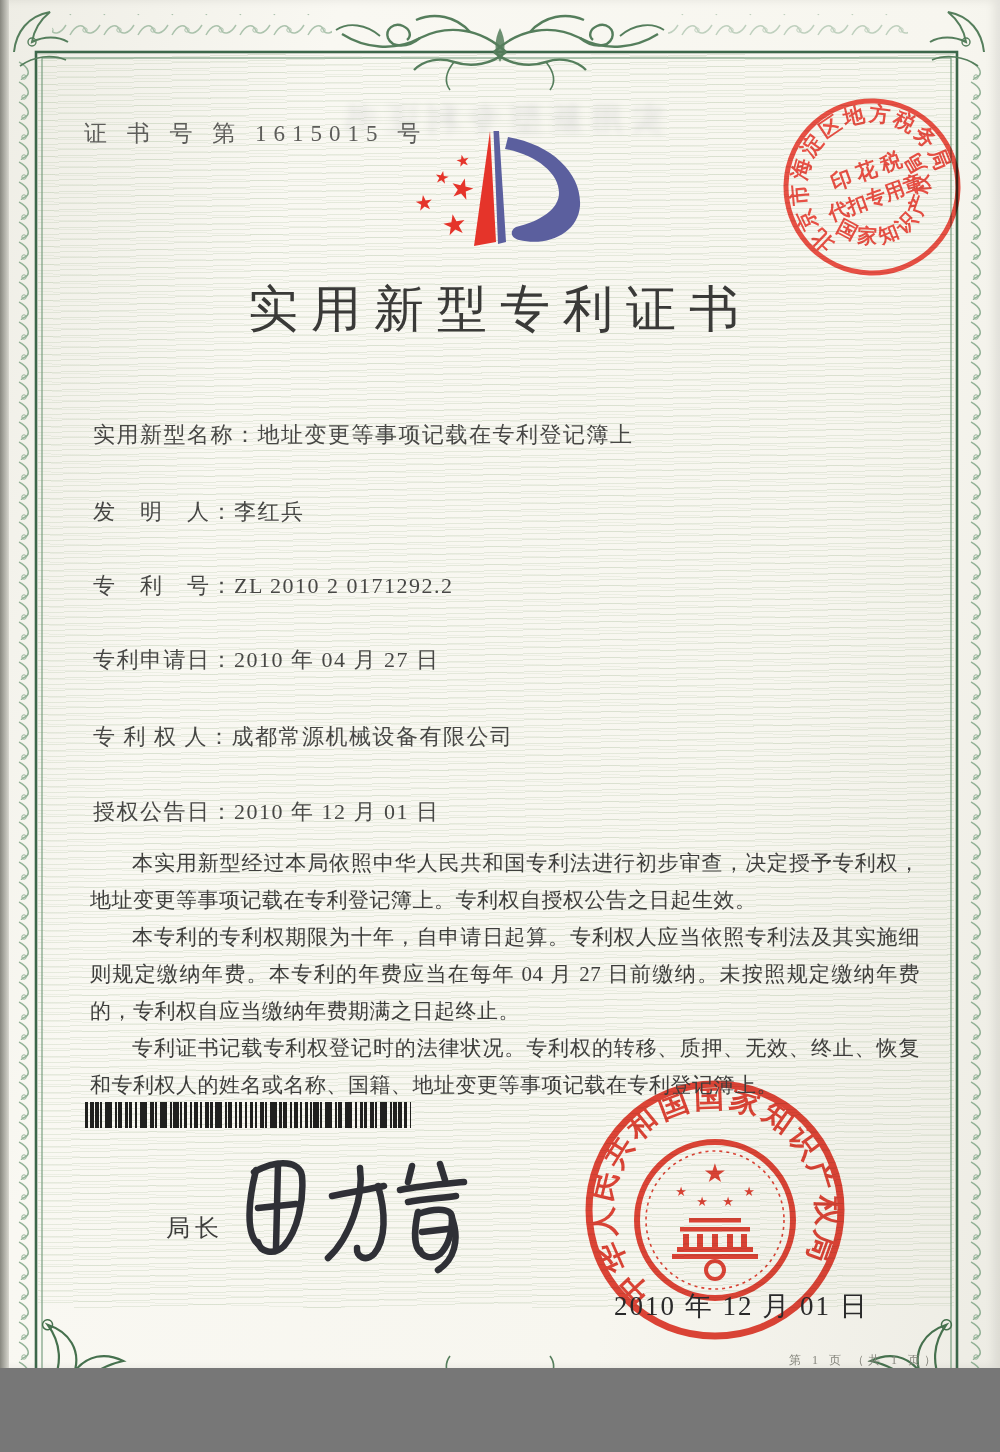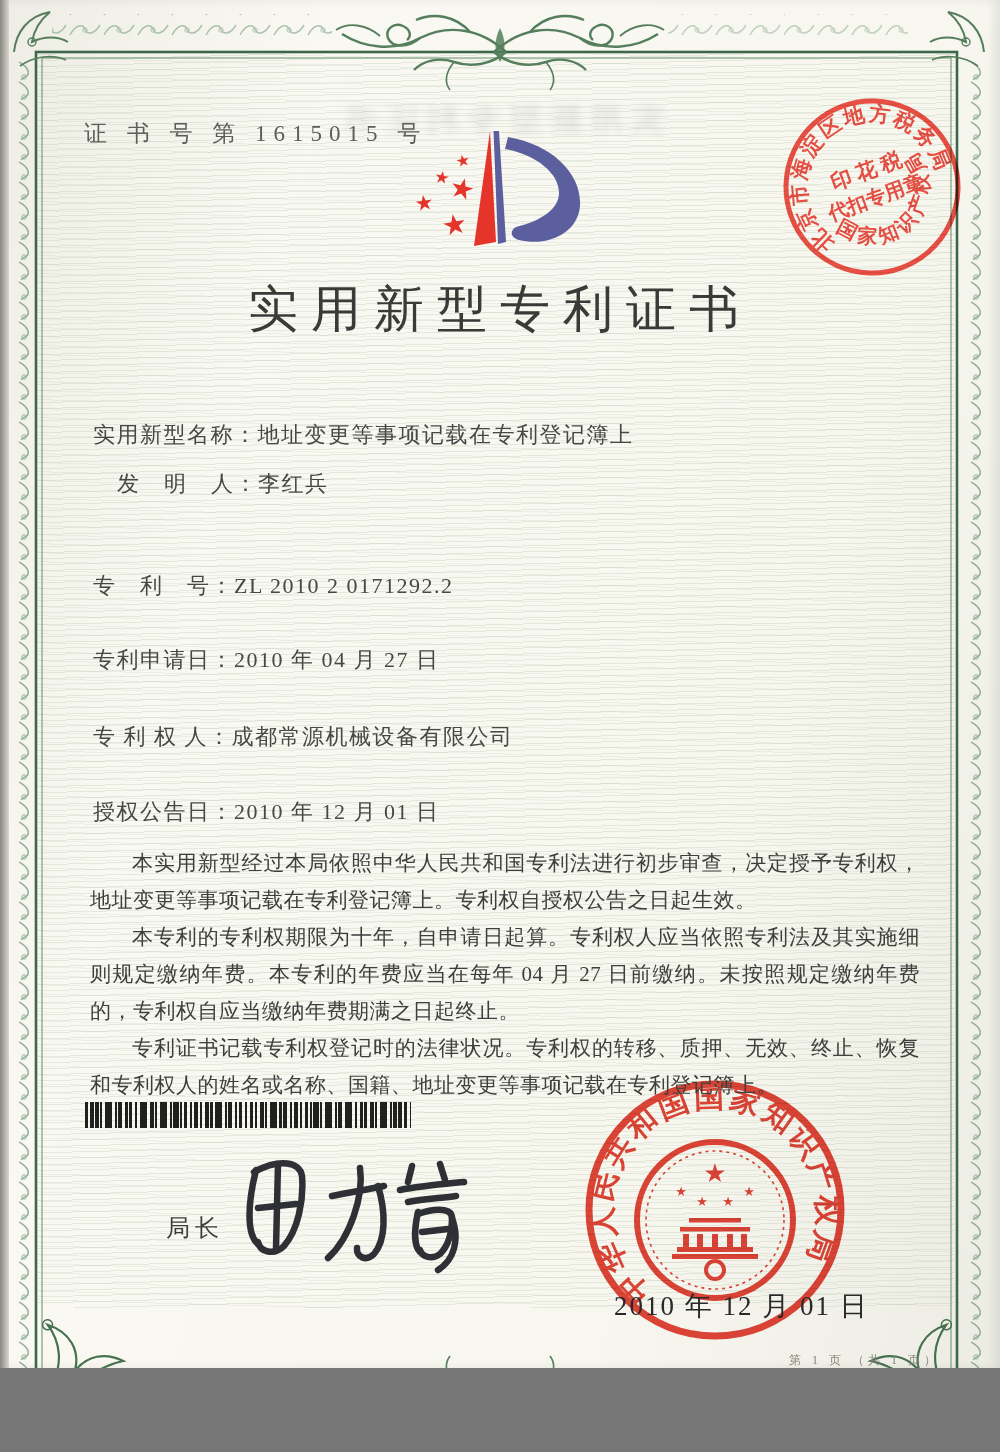--- a/index.html
+++ b/index.html
@@ -26,21 +26,21 @@
   .cert-no{
     left:84px;top:118px;z-index:5;
     font-size:23px;color:#5d5d5a;letter-spacing:7px;
   }
   .logo{left:412px;top:128px;z-index:5;}
   .main-title{
     left:0;right:0;top:276px;margin:0;text-align:center;z-index:5;
     font-size:50px;font-weight:400;color:#3a3a38;letter-spacing:13px;
   }
   .field{left:93px;z-index:5;font-size:22px;color:#474745;letter-spacing:1.5px;white-space:nowrap;}
-  .f0{top:420px;} .f1{top:469px;margin-left:24px;} .f2{top:571px;} .f3{top:645px;} .f4{top:722px;} .f5{top:797px;}
+  .f0{top:420px;} .f1{top:497px;} .f2{top:571px;} .f3{top:645px;} .f4{top:722px;} .f5{top:797px;}
   .body-text{
     left:90px;width:830px;top:845px;z-index:5;
     font-size:21px;line-height:37px;color:#3e3e3c;text-align:justify;letter-spacing:.5px;
   }
   .body-text p{margin:0;text-indent:2em;}
   .barcode{
     left:85px;top:1102px;width:326px;height:26px;z-index:5;
     background-image:
       repeating-linear-gradient(90deg,#20201e 0 2px,transparent 2px 5px),
       repeating-linear-gradient(90deg,#20201e 0 3px,transparent 3px 11px),

